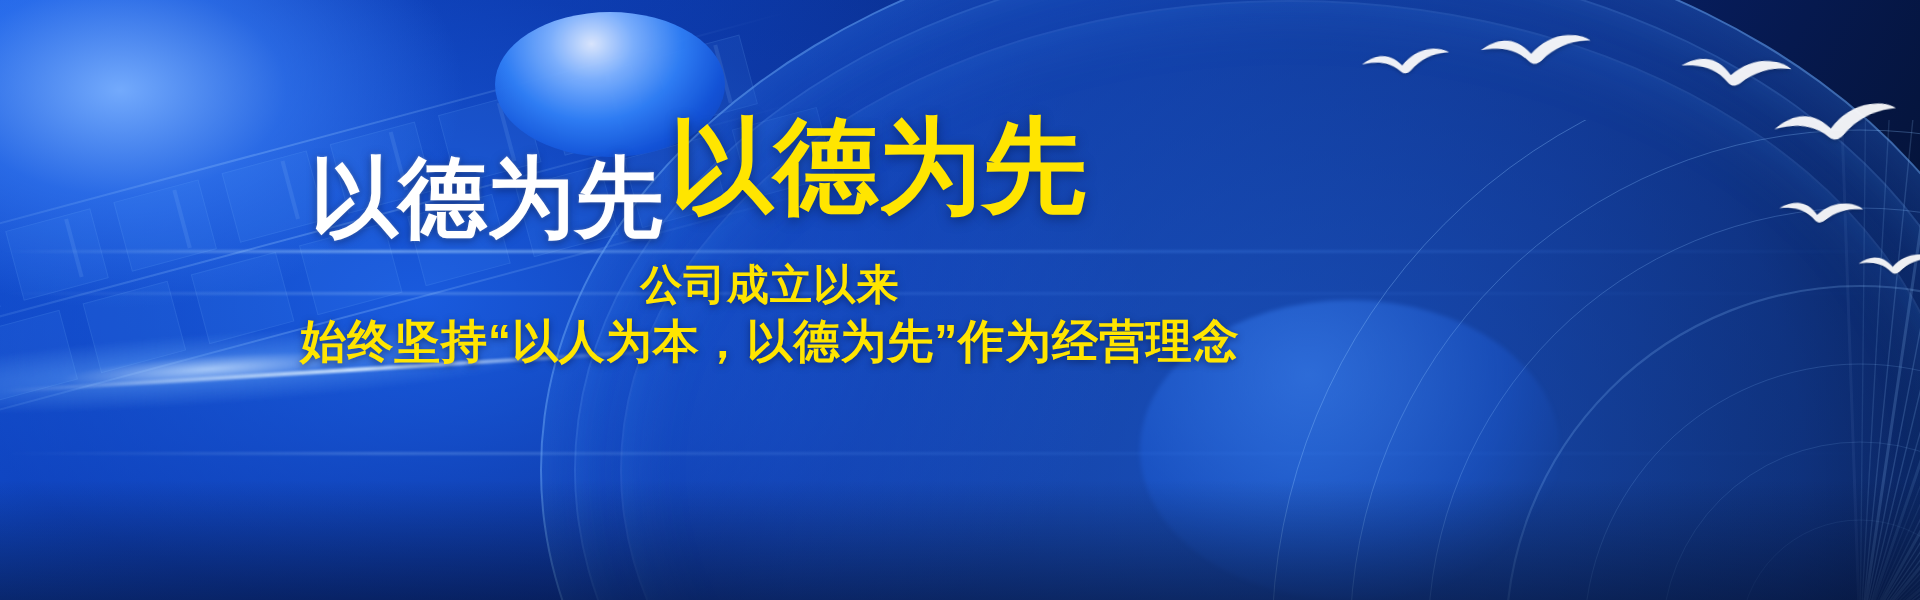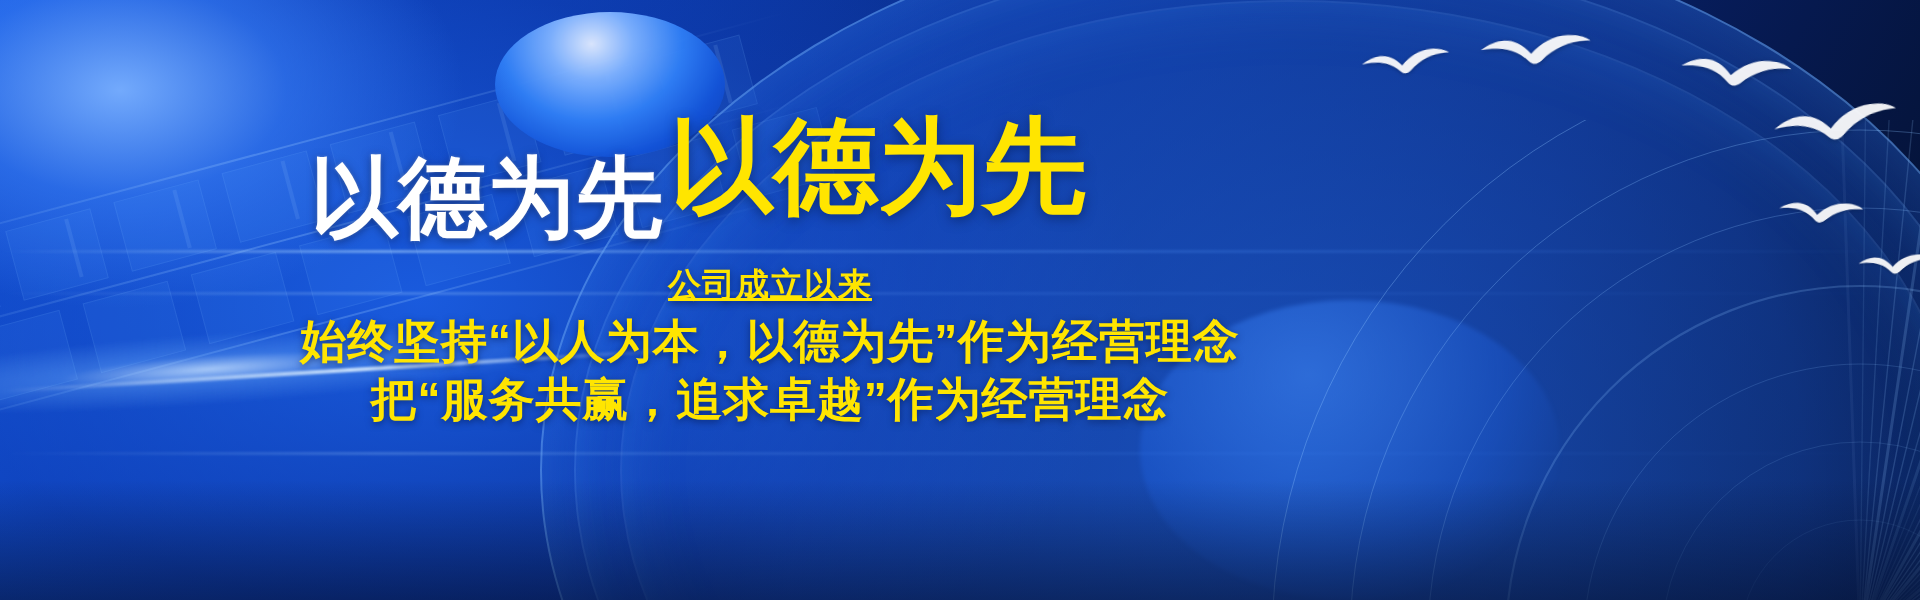--- a/index.html
+++ b/index.html
@@ -100,21 +100,21 @@
 
   #subtitle{
     position:absolute;left:0;right:0;top:258px;
     text-align:center;
   }
   .sub-shift{display:inline-block;transform:translateX(-190px);}
   .sub-line{
     color:#ffe500;font-weight:700;white-space:nowrap;
     text-shadow:0 2px 7px rgba(0,18,66,.55);
   }
-  .sub-line.l1{font-size:33px;line-height:54px;letter-spacing:.03em;text-decoration:underline;}
+  .sub-line.l1{font-size:42px;line-height:54px;letter-spacing:.03em;}
   .sub-line.l2{font-size:46px;line-height:58px;letter-spacing:.02em;}
   .sub-line.l3{font-size:46px;line-height:58px;letter-spacing:.02em;}
 
   
   .bird{position:absolute;}
   .bird svg{display:block;filter:drop-shadow(0 1px 2px rgba(0,20,60,.45));}
 </style>
 </head>
 <body>
 
@@ -258,17 +258,16 @@
   <div id="headline">
     <div class="hl-inner">
       <span class="hl-white">以德为先</span><span class="hl-yellow">以德为先</span>
     </div>
   </div>
 
   <div id="subtitle">
     <div class="sub-shift">
       <div class="sub-line l1">公司成立以来</div>
       <div class="sub-line l2">始终坚持“以人为本，以德为先”作为经营理念</div>
-      <div class="sub-line l3">把“服务共赢，追求卓越”作为经营理念</div>
     </div>
   </div>
 
 </div>
 
 </body></html>

